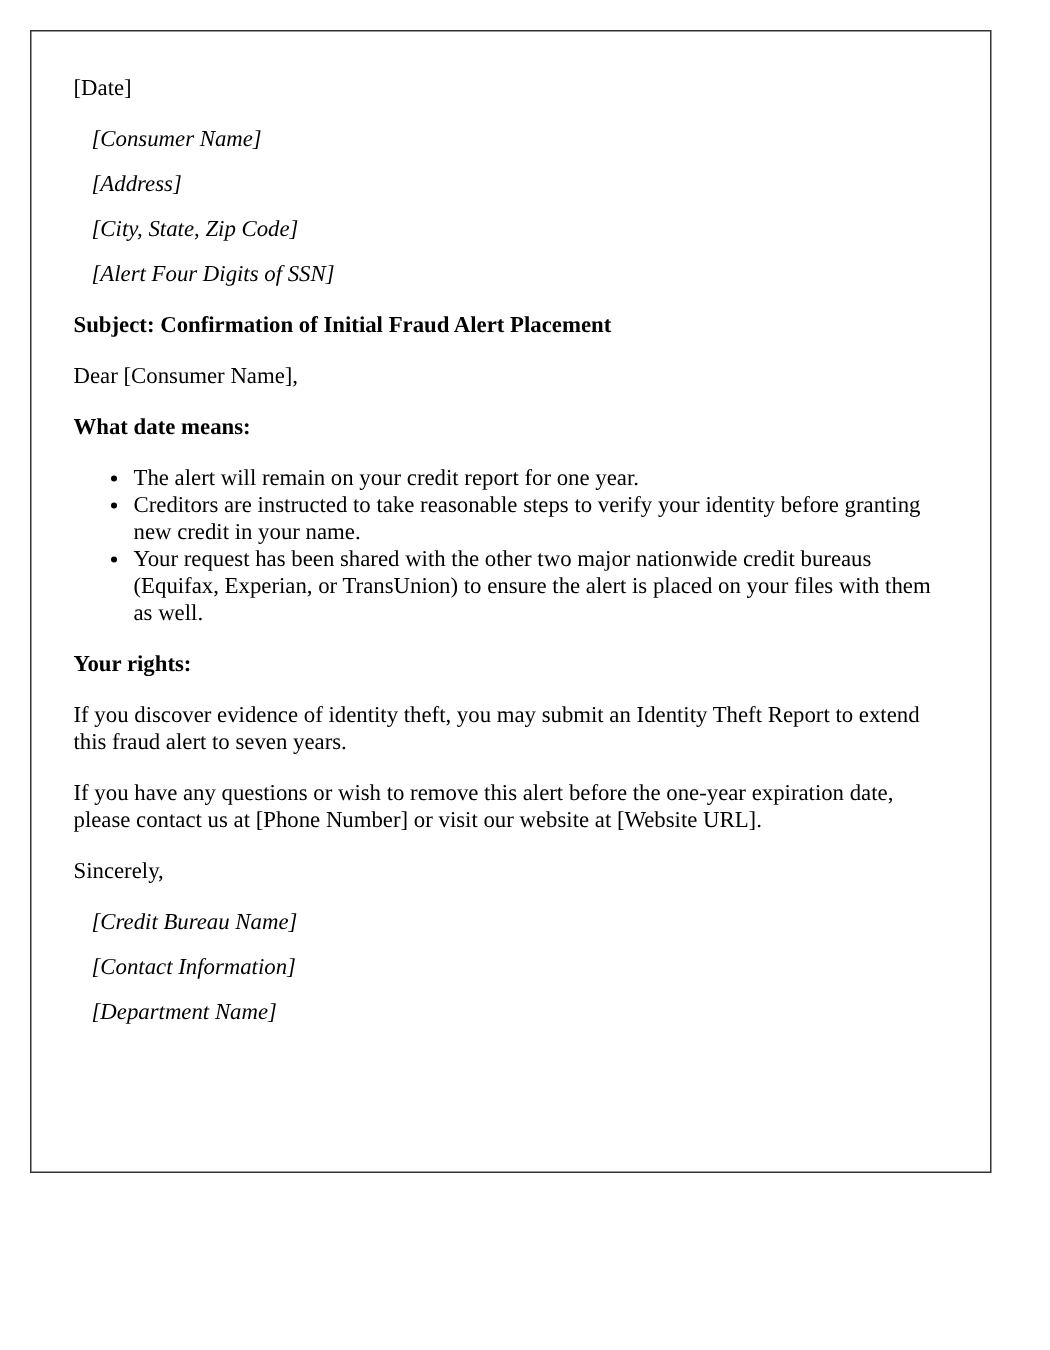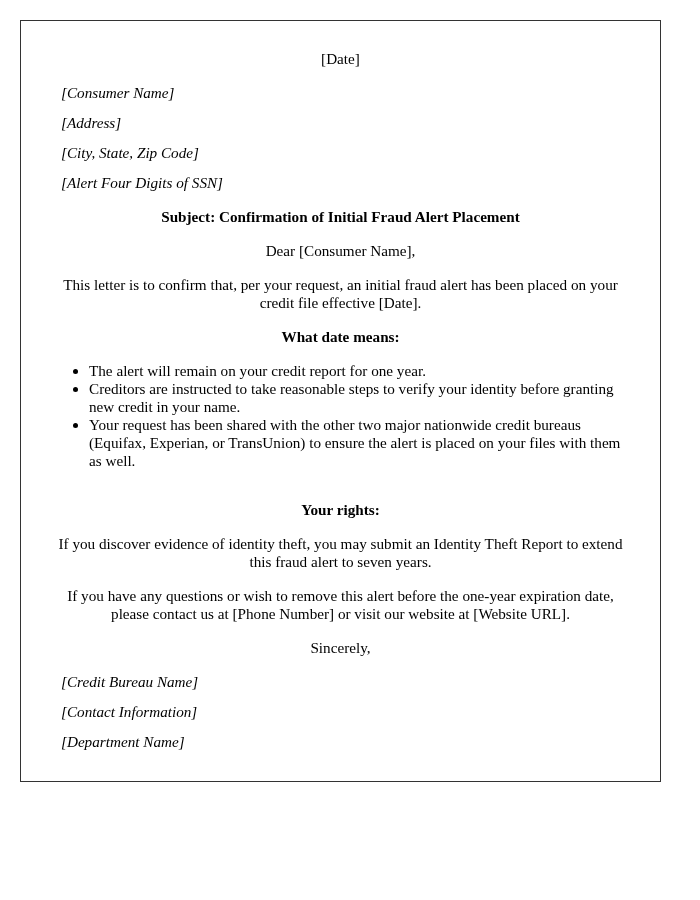--- a/index.html
+++ b/index.html
@@ -9,42 +9,41 @@
     left: 20px; top: 20px;
     width: 583px;
     height: 702px;
     border: 1px solid #333333;
     padding: 29px 28px 29px 28px;
     font-family: "Liberation Serif", serif;
     font-size: 15.2px;
     line-height: 18px;
     color: #000000;
   }
-  p { margin: 0 0 16px 0; text-align: center; }
+  p { margin: 0 0 16px 0; }
   .bold { font-weight: bold; }
-  ul { margin: 0 0 31px 0; padding-left: 40px; }
+  ul { margin: 0 0 16px 0; padding-left: 40px; }
   ul li { margin: 0; }
   .block div { margin: 12px; font-style: italic; }
 </style>
 </head>
 <body>
 
 <div class="letter">
   <p>[Date]</p>
 
   <div class="block" style="margin-bottom:16px;">
     <div>[Consumer Name]</div>
     <div>[Address]</div>
     <div>[City, State, Zip Code]</div>
     <div>[Alert Four Digits of SSN]</div>
   </div>
 
   <p class="bold">Subject: Confirmation of Initial Fraud Alert Placement</p>
   <p>Dear [Consumer Name],</p>
-  <p>This letter is to confirm that, per your request, an initial fraud alert has been placed on your credit file effective [Date].</p>
 
   <p class="bold">What date means:</p>
   <ul>
     <li>The alert will remain on your credit report for one year.</li>
     <li>Creditors are instructed to take reasonable steps to verify your identity before granting new credit in your name.</li>
     <li>Your request has been shared with the other two major nationwide credit bureaus (Equifax, Experian, or TransUnion) to ensure the alert is placed on your files with them as well.</li>
   </ul>
 
   <p class="bold">Your rights:</p>
   <p>If you discover evidence of identity theft, you may submit an Identity Theft Report to extend this fraud alert to seven years.</p>

